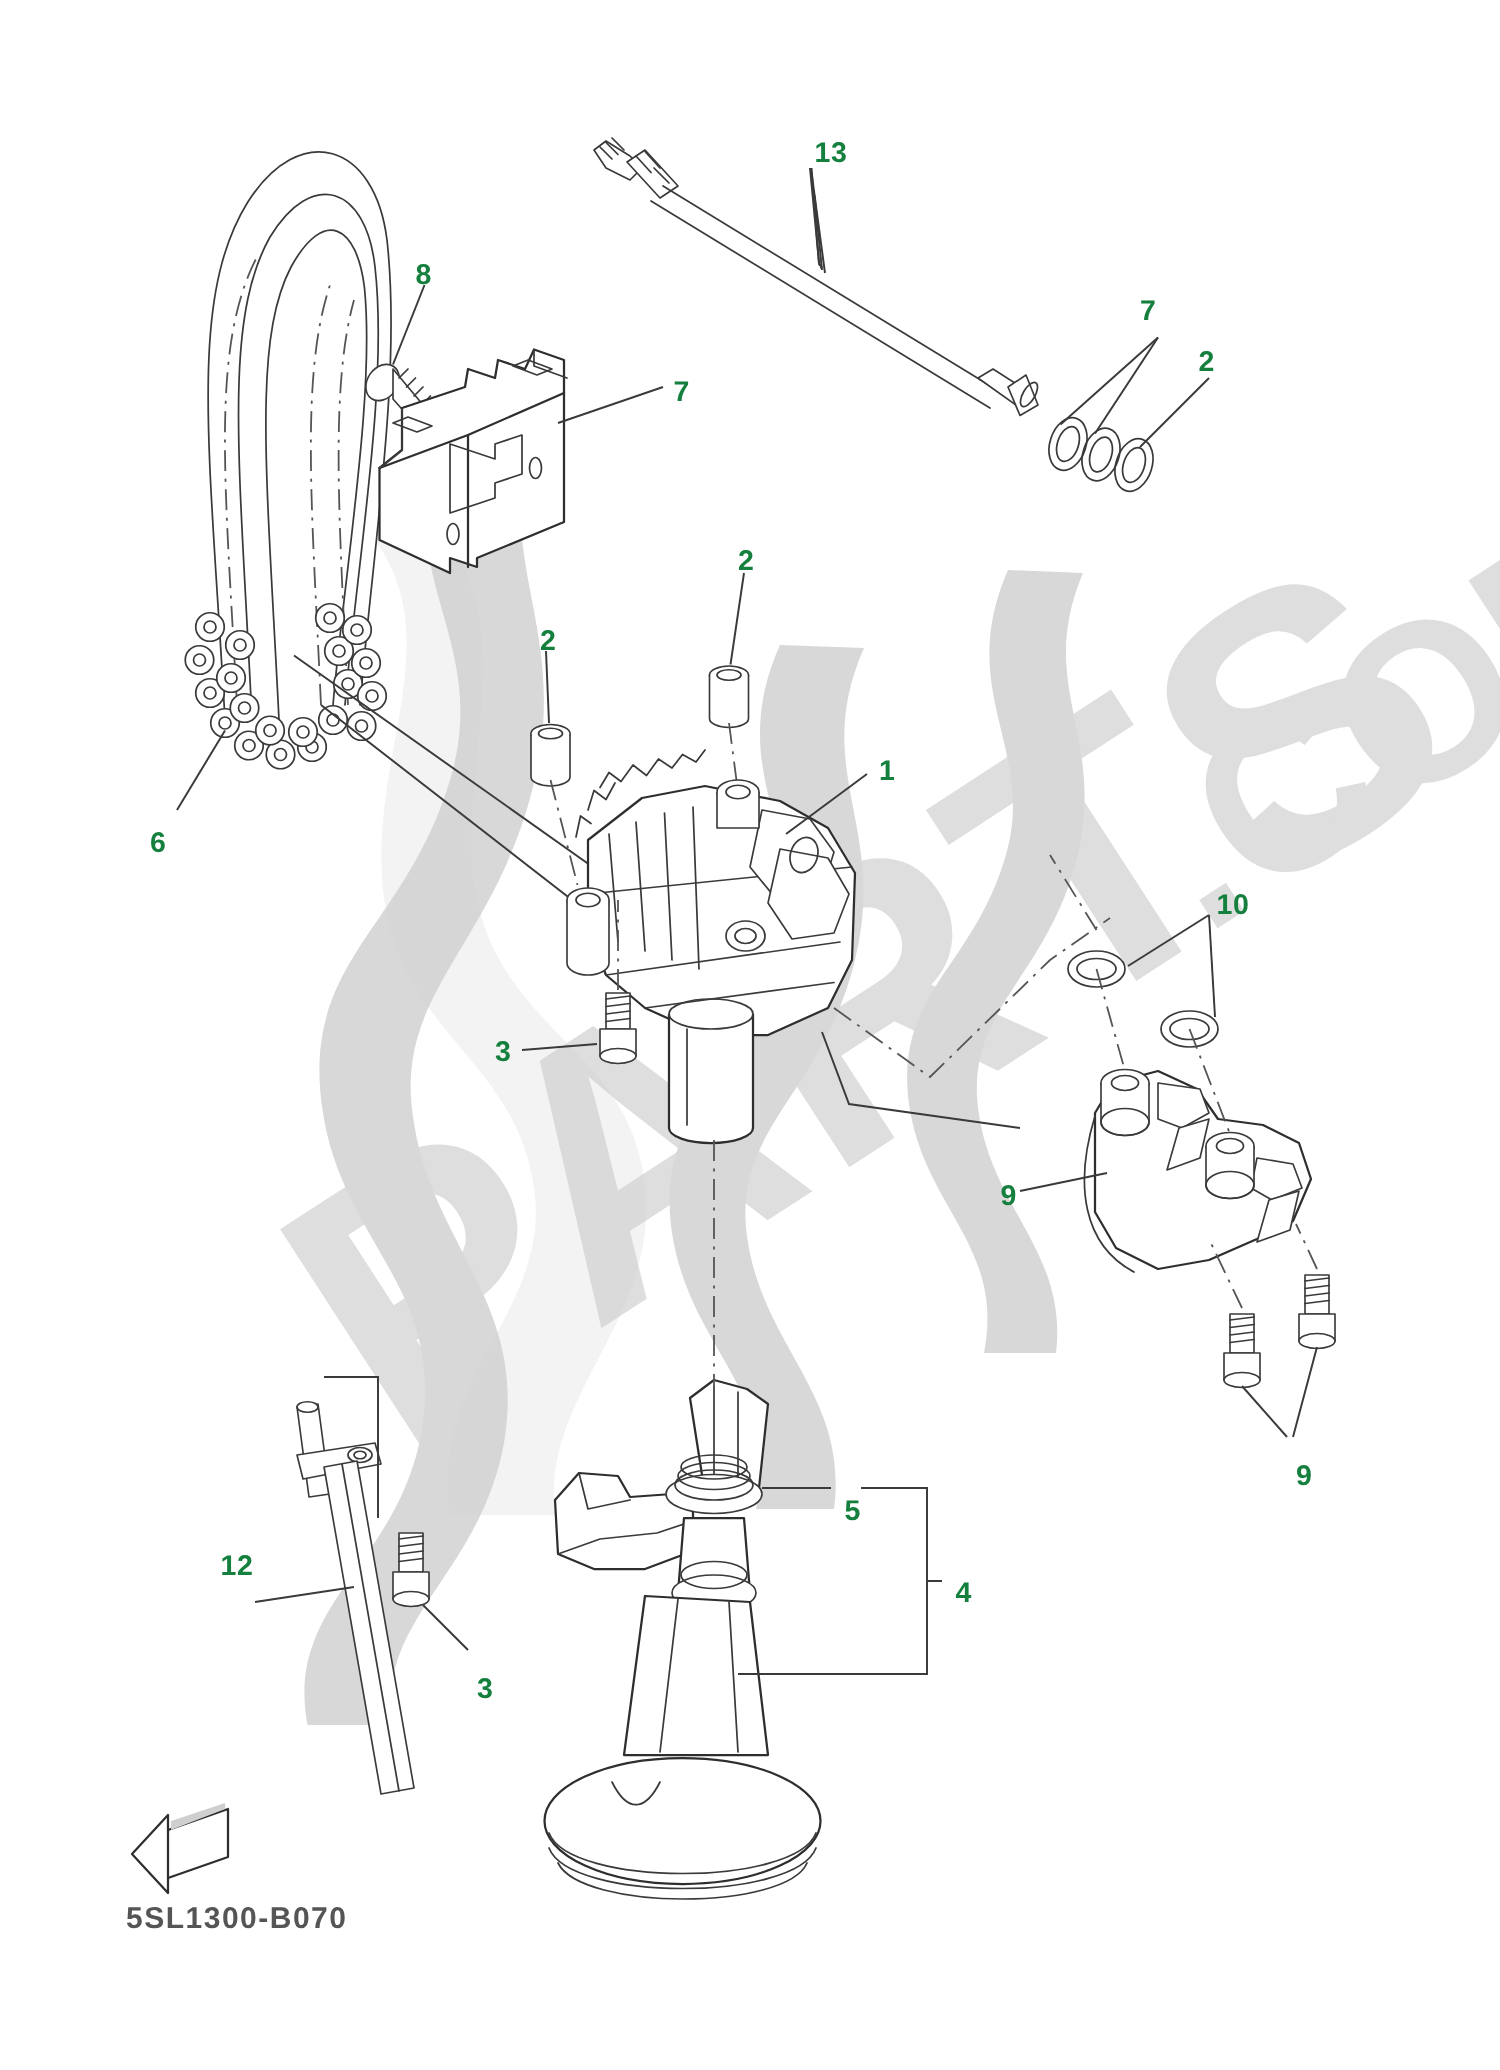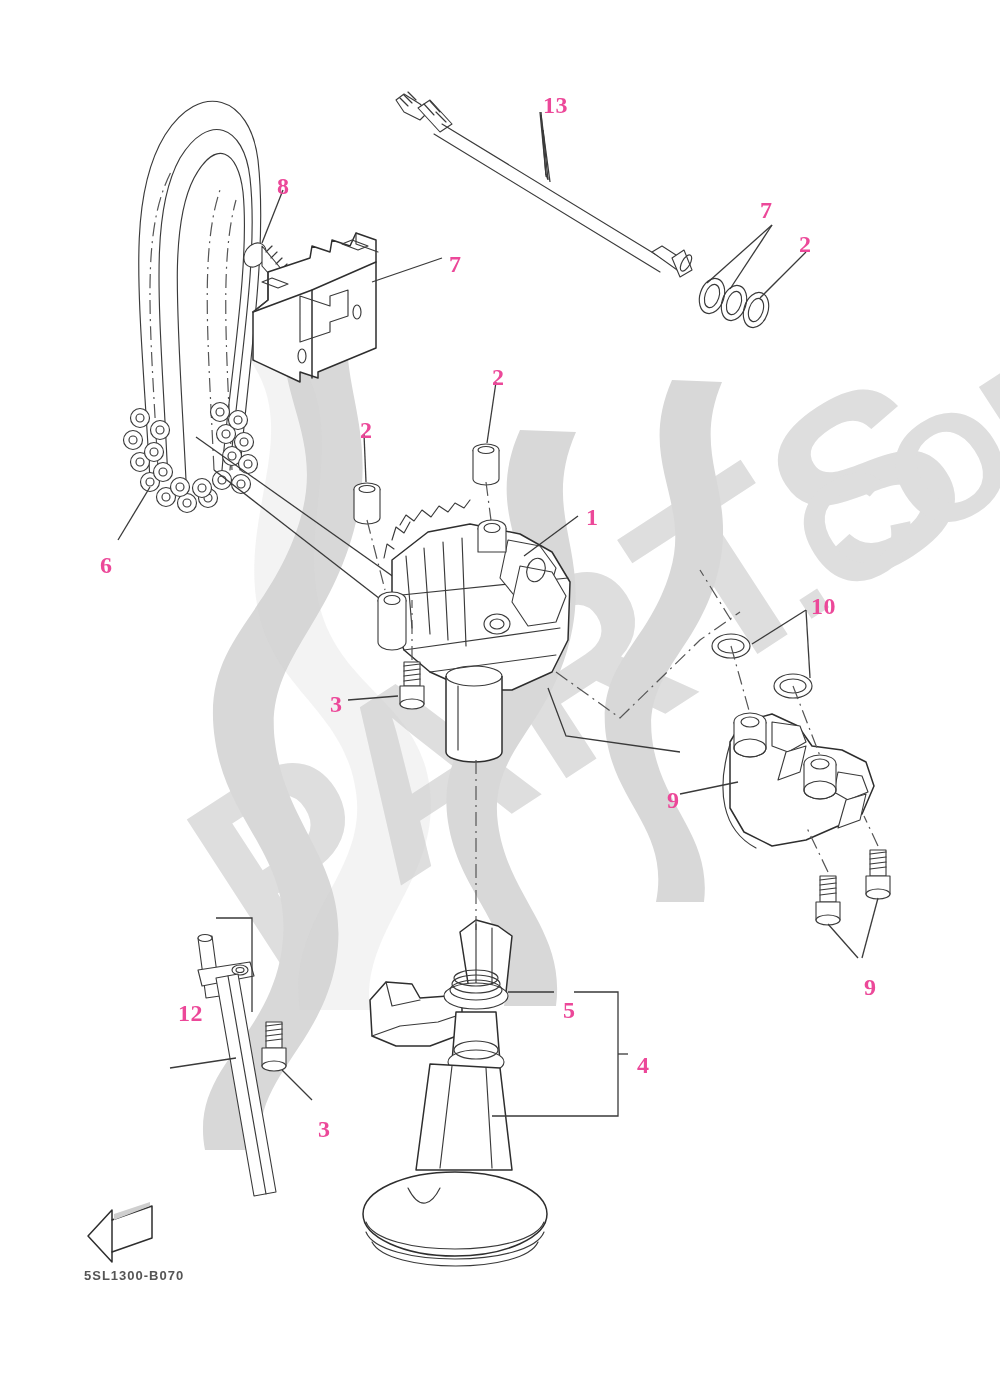--- a/index.html
+++ b/index.html
@@ -7,29 +7,29 @@
   body{
     width:1000px;height:1380px;position:relative;overflow:hidden;
     font-family:"Liberation Sans", sans-serif;
     background:#ffffff;
   }
   #stage{position:absolute;inset:0;}
   svg.layer{position:absolute;top:0;left:0;width:1000px;height:1380px;}
   .wm{position:absolute;top:0;left:0;width:1000px;height:1380px;pointer-events:none;}
   .callout{
     position:absolute;
-    font-family:Liberation Serif, serif;
-    font-size:24px;font-weight:700;color:#ec4899;
+    font-family:Liberation Sans, sans-serif;
+    font-size:19px;font-weight:700;color:#15803d;
     letter-spacing:0.5px;line-height:1;
     white-space:nowrap;
   }
   #diagram-code{
     position:absolute;left:84px;top:1268px;
     font-family:"Liberation Sans", sans-serif;
-    font-size:13px;font-weight:700;color:#555;letter-spacing:1px;
+    font-size:20px;font-weight:700;color:#555;letter-spacing:1px;
   }
   .ink{fill:none;stroke:#2e2e2e;stroke-width:1.5;stroke-linejoin:round;stroke-linecap:round;}
   .ink-thin{fill:none;stroke:#3a3a3a;stroke-width:1.15;stroke-linejoin:round;stroke-linecap:round;}
   .ink-fill{fill:#ffffff;stroke:#2e2e2e;stroke-width:1.5;stroke-linejoin:round;}
   .ink-fill-thin{fill:#ffffff;stroke:#3a3a3a;stroke-width:1.1;stroke-linejoin:round;}
   .leader{fill:none;stroke:#3a3a3a;stroke-width:1.3;}
   .dashdot{fill:none;stroke:#555;stroke-width:1.2;stroke-dasharray:14 5 2 5;}
   .shade{fill:#cfcfcf;}
   .shade2{fill:#d8d8d8;}
   .wmtext{fill:#dedede;}
@@ -421,20 +421,20 @@
   <div class="callout" style="left:330px;top:692px;">3</div>
   <div class="callout" style="left:318px;top:1117px;">3</div>
   <div class="callout" style="left:637px;top:1053px;">4</div>
   <div class="callout" style="left:563px;top:998px;">5</div>
   <div class="callout" style="left:100px;top:553px;">6</div>
   <div class="callout" style="left:449px;top:252px;">7</div>
   <div class="callout" style="left:277px;top:174px;">8</div>
   <div class="callout" style="left:667px;top:788px;">9</div>
   <div class="callout" style="left:811px;top:594px;">10</div>
   <div class="callout" style="left:864px;top:975px;">9</div>
-  <div class="callout" style="left:147px;top:1001px;margin-left:31px;">12</div>
+  <div class="callout" style="left:147px;top:1035px;">12</div>
   <div class="callout" style="left:543px;top:93px;">13</div>
   <div class="callout" style="left:760px;top:198px;">7</div>
   <div class="callout" style="left:799px;top:232px;">2</div>
 
   <div id="diagram-code">5SL1300-B070</div>
 
 </div>
 
 </body></html>

